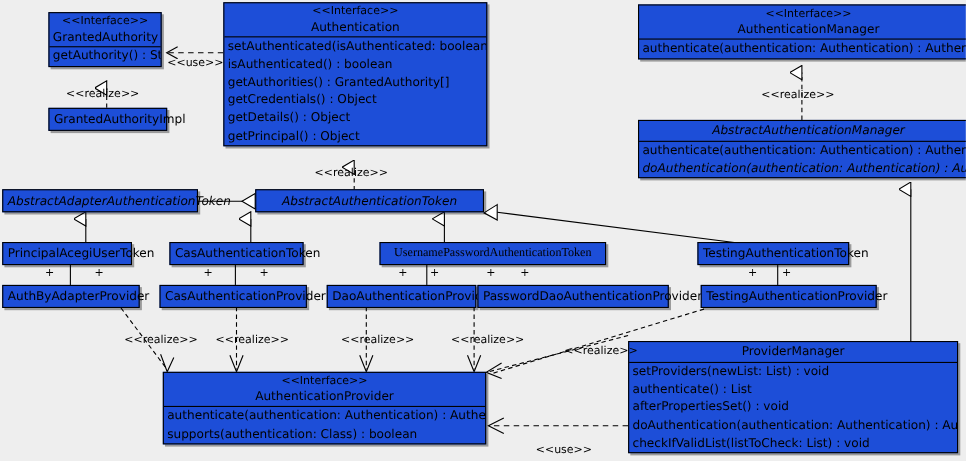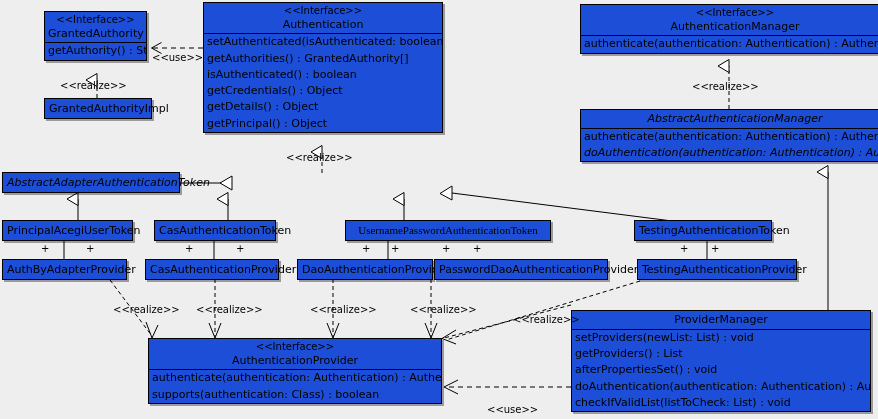--- a/index.html
+++ b/index.html
@@ -189,22 +189,22 @@
     <div class="simple-name">GrantedAuthorityImpl</div>
   </div>
 
   <div class="uml-class" style="left:203px; top:2px; width:240px;">
     <div class="uml-header">
       <span class="stereo">&lt;&lt;Interface&gt;&gt;</span>
       <span class="cname">Authentication</span>
     </div>
     <div class="compartment">
       <div class="member">setAuthenticated(isAuthenticated: boolean) : void</div>
+      <div class="member">isAuthenticated() : boolean</div>
       <div class="member">getAuthorities() : GrantedAuthority[]</div>
-      <div class="member">isAuthenticated() : boolean</div>
       <div class="member">getCredentials() : Object</div>
       <div class="member">getDetails() : Object</div>
       <div class="member">getPrincipal() : Object</div>
     </div>
   </div>
 
   <div class="uml-class" style="left:580px; top:4px; width:310px;">
     <div class="uml-header">
       <span class="stereo">&lt;&lt;Interface&gt;&gt;</span>
       <span class="cname">AuthenticationManager</span>
@@ -221,22 +221,25 @@
     <div class="compartment">
       <div class="member">authenticate(authentication: Authentication) : Authentication</div>
       <div class="member abstract">doAuthentication(authentication: Authentication) : Authentication</div>
     </div>
   </div>
 
   <div class="uml-class" style="left:2px; top:172px; width:178px;">
     <div class="simple-name abstract">AbstractAdapterAuthenticationToken</div>
   </div>
 
-
-  <div class="uml-class" style="left:2px; top:220px; width:131px;">
+  <div class="uml-class" style="left:232px; top:172px; width:208px;">
+    <div class="simple-name abstract">AbstractAuthenticationToken</div>
+  </div>
+
+  <div class="uml-class" style="left:2px; top:220px; width:118px;">
     <div class="simple-name">PrincipalAcegiUserToken</div>
   </div>
 
   <div class="uml-class" style="left:154px; top:220px; width:122px;">
     <div class="simple-name">CasAuthenticationToken</div>
   </div>
 
   <div class="uml-class" style="left:345px; top:220px; width:206px;font-family:Liberation Serif, serif;">
     <div class="simple-name">UsernamePasswordAuthenticationToken</div>
   </div>
@@ -275,21 +278,21 @@
       <div class="member">supports(authentication: Class) : boolean</div>
     </div>
   </div>
 
   <div class="uml-class" style="left:571px; top:310px; width:300px;">
     <div class="uml-header">
       <span class="cname">ProviderManager</span>
     </div>
     <div class="compartment">
       <div class="member">setProviders(newList: List) : void</div>
-      <div class="member">getProviders() : List</div>
+      <div class="member">authenticate() : List</div>
       <div class="member">afterPropertiesSet() : void</div>
       <div class="member">doAuthentication(authentication: Authentication) : Authentication</div>
       <div class="member">checkIfValidList(listToCheck: List) : void</div>
     </div>
   </div>
 
   <div class="edge-label" style="left:152px; top:52px;">&lt;&lt;use&gt;&gt;</div>
   <div class="edge-label" style="left:60px; top:80px;">&lt;&lt;realize&gt;&gt;</div>
   <div class="edge-label" style="left:286px; top:152px;">&lt;&lt;realize&gt;&gt;</div>
   <div class="edge-label" style="left:692px; top:81px;">&lt;&lt;realize&gt;&gt;</div>

